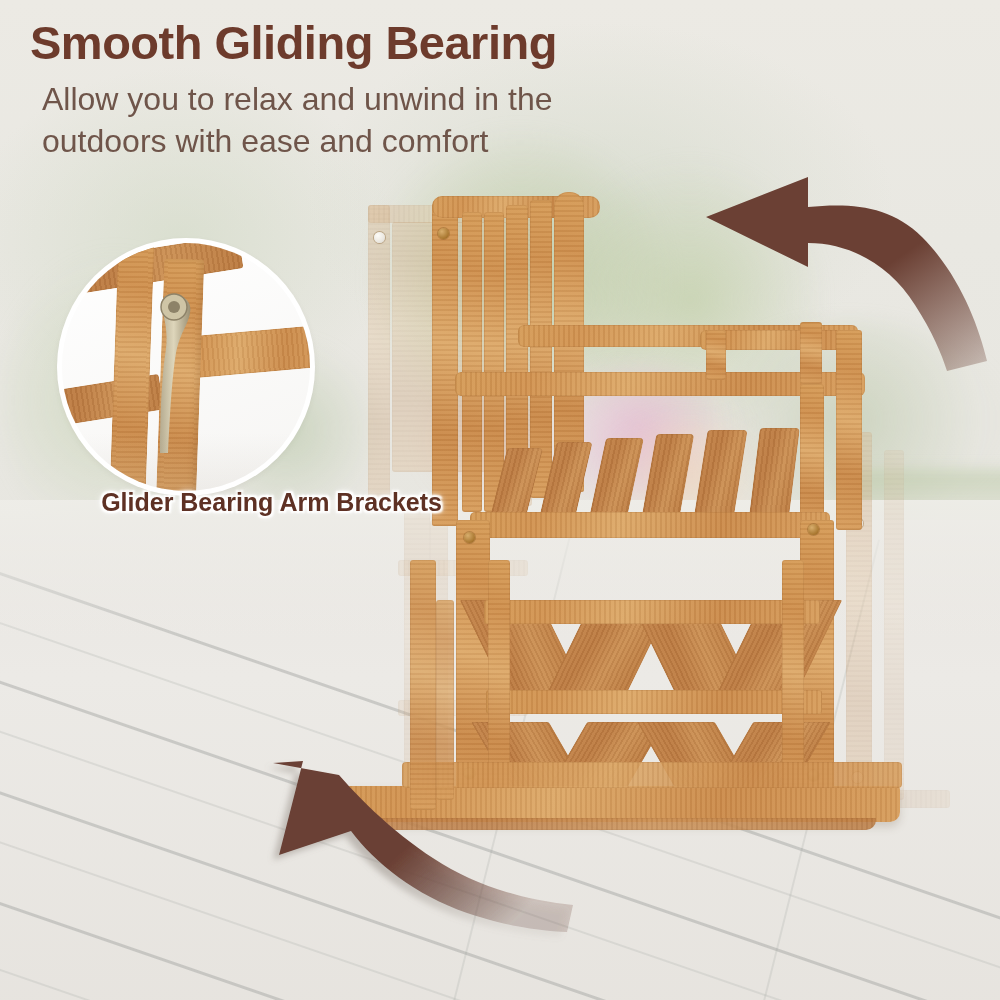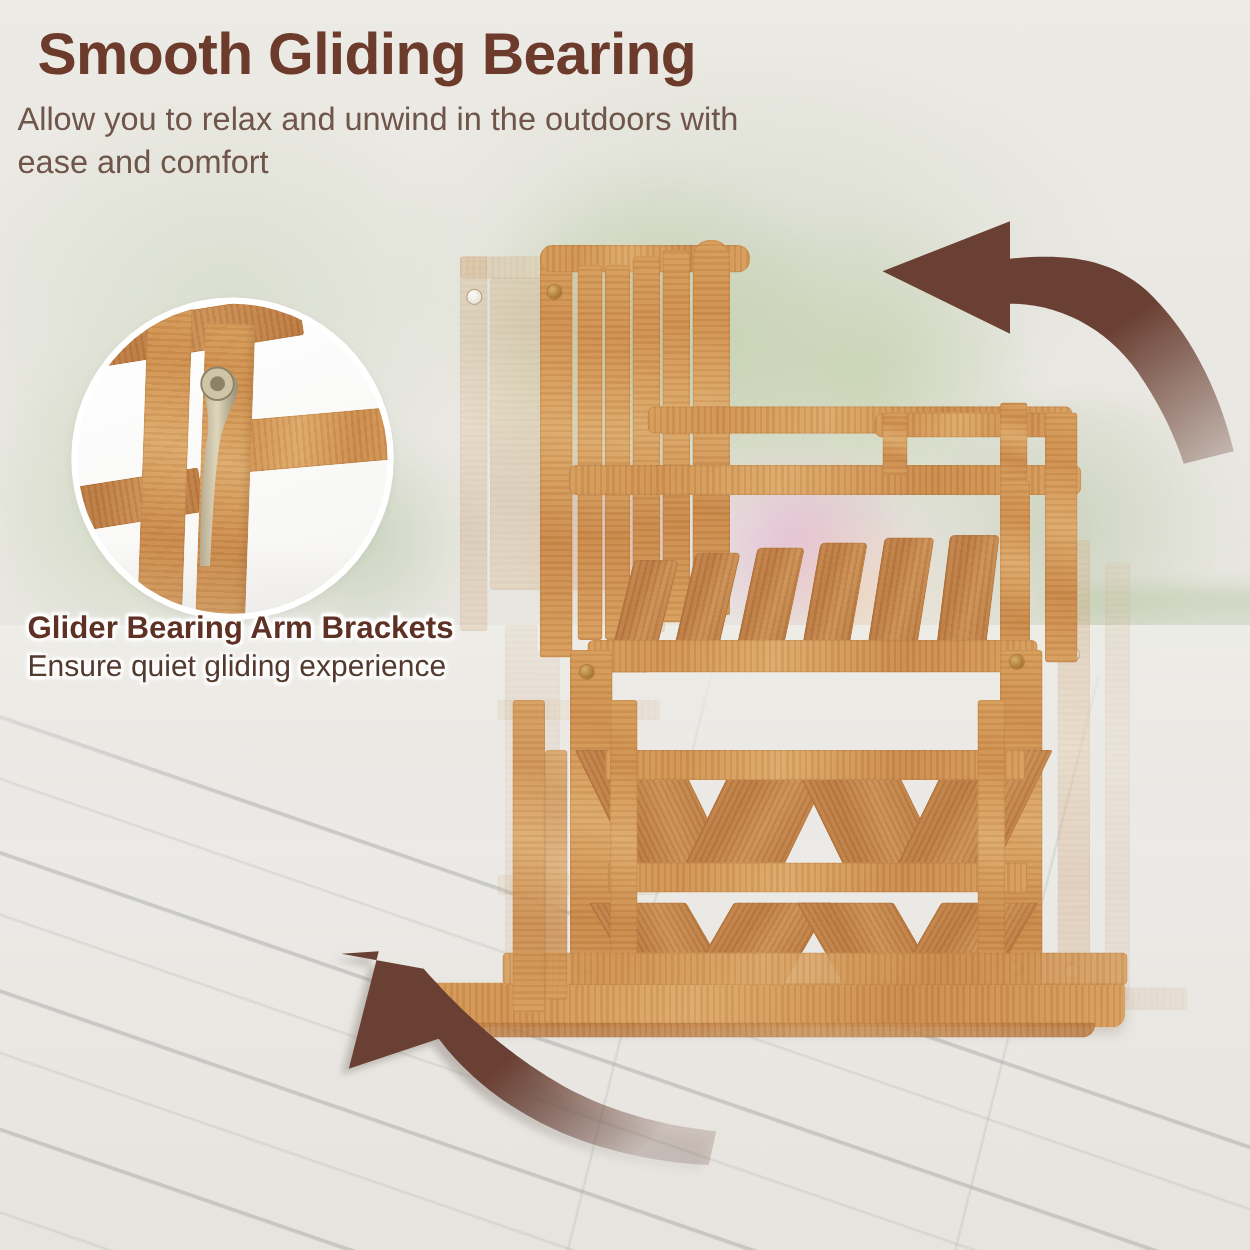--- a/index.html
+++ b/index.html
@@ -76,25 +76,25 @@
   }
   #inset .iw{position:absolute;}
 
   
   #headline{
     position:absolute;left:30px;top:18px;
     font-size:47px;font-weight:bold;letter-spacing:-.5px;
     color:#6d3b2c;line-height:1.05;white-space:nowrap;
   }
   #subtitle{
-    position:absolute;left:14px;top:78px;width:620px;
-    font-size:26px;color:#6f554a;line-height:1.32;
+    position:absolute;left:42px;top:78px;width:620px;
+    font-size:32px;color:#6f554a;line-height:1.32;
   }
   #caption{
-    position:absolute;left:22px;top:487px;width:420px;text-align:left;
+    position:absolute;left:22px;top:487px;width:420px;text-align:right;
   }
   #caption .c-title{
     font-size:25px;font-weight:bold;color:#5e3124;line-height:1.2;
     text-shadow:
       -2px -2px 2px #fff,2px -2px 2px #fff,-2px 2px 2px #fff,2px 2px 2px #fff,
       0 0 6px #fff,0 0 10px #fff;
   }
   #caption .c-sub{
     font-size:24px;color:#54392f;line-height:1.25;margin-top:2px;
     text-shadow:
@@ -278,16 +278,15 @@
     </svg>
 
     <div class="iw" style="left:0;top:190px;width:248px;height:58px;background:linear-gradient(180deg,rgba(170,160,145,0),rgba(170,160,145,.12));"></div>
   </div>
 
   <div id="headline">Smooth Gliding Bearing</div>
   <div id="subtitle">Allow you to relax and unwind in the outdoors with ease and comfort</div>
 
   <div id="caption">
     <div class="c-title">Glider Bearing Arm Brackets</div>
-    <div class="c-sub">Ensure quiet gliding experience</div>
   </div>
 
 </div>
 
 </body></html>

